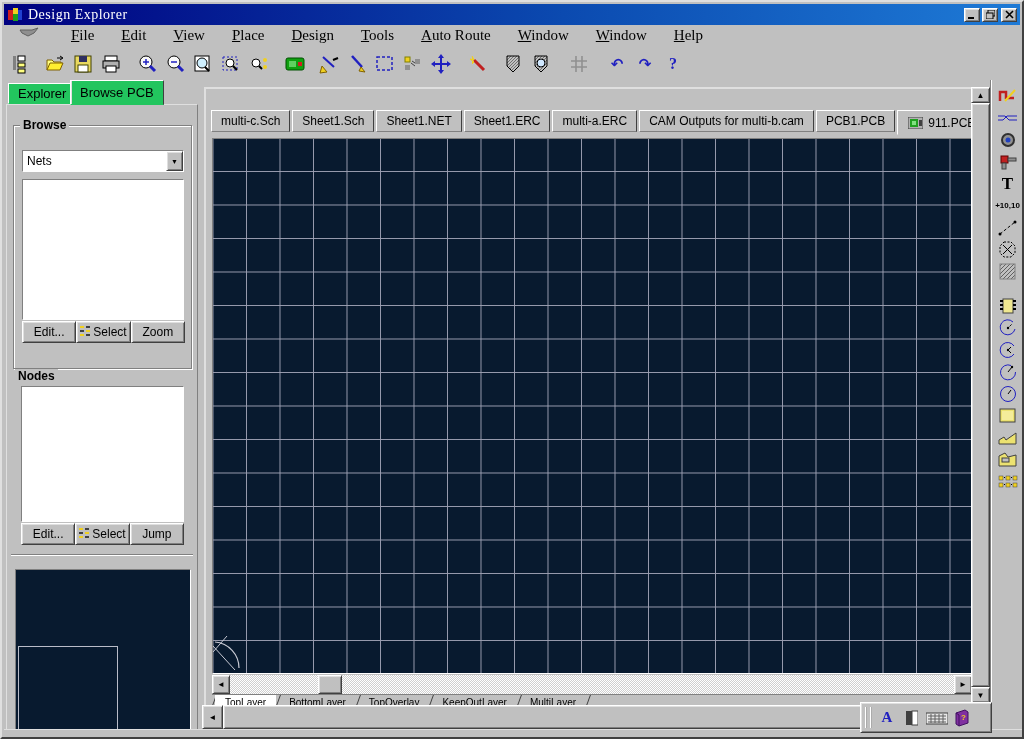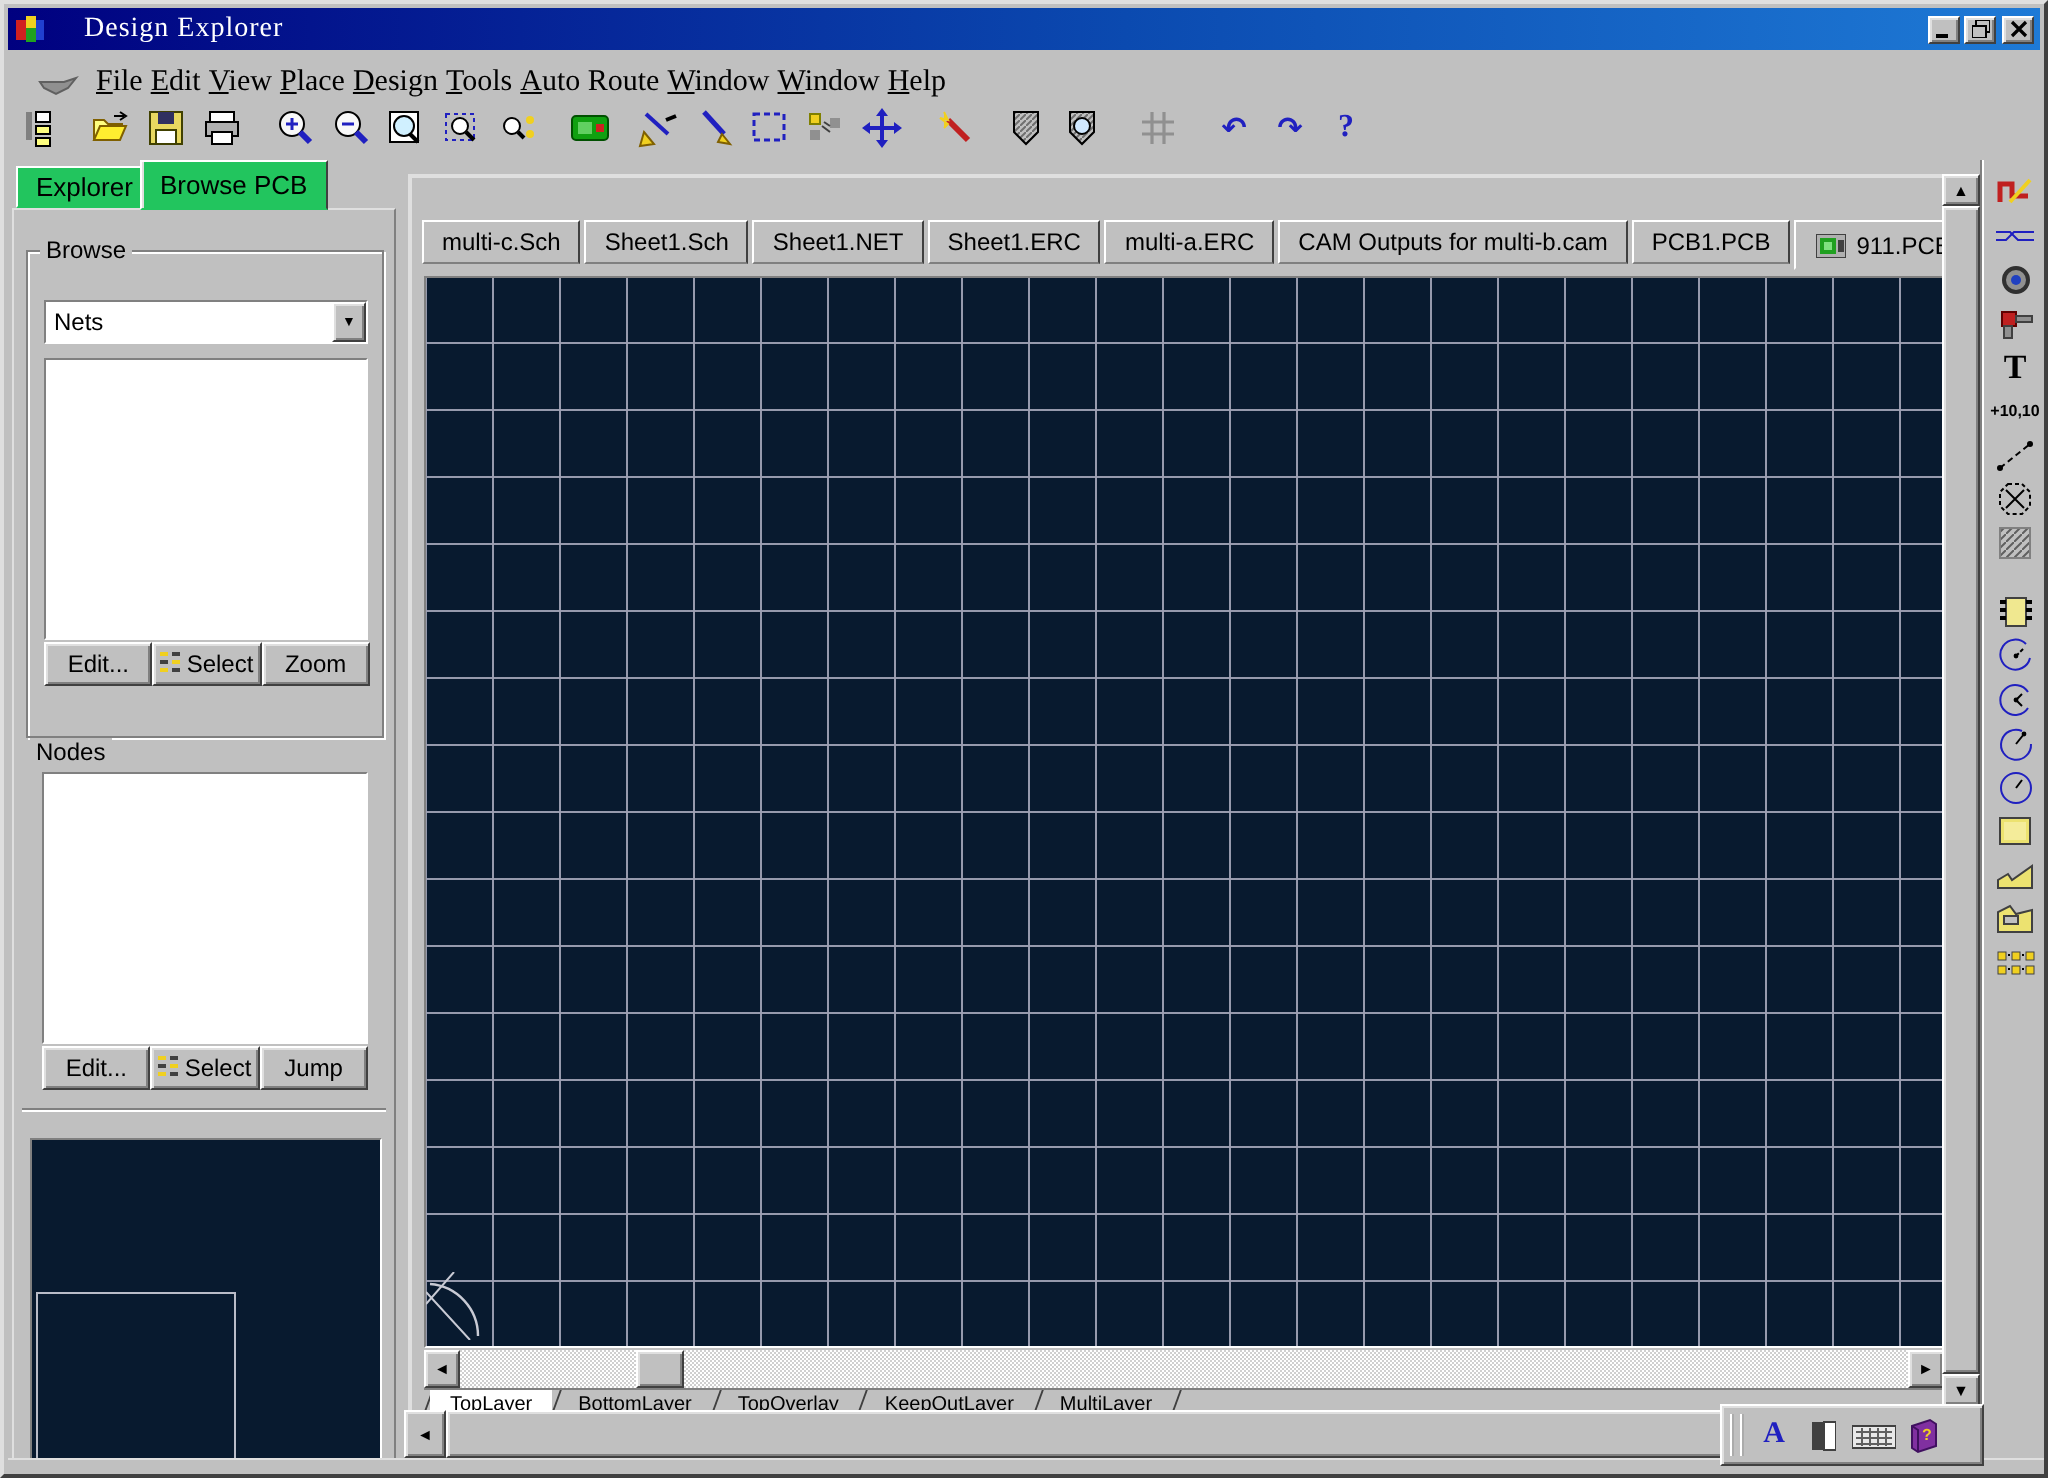--- a/index.html
+++ b/index.html
@@ -17,44 +17,44 @@
   
   .b-out { border:1px solid; border-color:#ffffff #404040 #404040 #ffffff;
            box-shadow: inset 1px 1px 0 #dfdfdf, inset -1px -1px 0 #808080; background:#c0c0c0; }
   .b-in-thin { border:1px solid; border-color:#808080 #ffffff #ffffff #808080; }
   .checker { background-image: conic-gradient(#ffffff 25%, #cfcfcf 0 50%, #ffffff 0 75%, #cfcfcf 0); background-size:2px 2px; }
 
   
   #titlebar { left:2px; top:2px; width:1016px; height:21px;
     background:linear-gradient(90deg,#000080 0%,#0b4ab0 55%,#1e7ad6 100%);
     display:flex; align-items:center; padding:0 3px; }
-  #titlebar .title { color:#fff; font-size:14px; margin-left:19px; letter-spacing:.5px; }
+  #titlebar .title { color:#fff; font-size:14px; margin-left:5px; letter-spacing:.5px; }
   .winbtn { width:16px; height:14px; margin-left:2px; display:flex; align-items:center; justify-content:center; }
 
   
-  #menubar { left:2px; top:25px; width:986px; height:23px; display:flex; align-items:flex-end; gap:4px; padding-left:14px; }
+  #menubar { left:2px; top:25px; width:986px; height:23px; display:flex; align-items:flex-start; gap:27px; padding-left:14px; }
   .menu-item { display:inline-block; font-size:15px; cursor:default; }
   .menu-item::first-letter { text-decoration:underline; }
   #menu-arrow { width:26px; height:12px; }
 
   
   #toolbar { left:2px; top:48px; width:986px; height:28px; display:flex; align-items:center; padding-left:6px; }
   .tool { width:22px; height:22px; display:flex; align-items:center; justify-content:center; flex:none; }
   .gap6{margin-left:6px}.gap12{margin-left:12px}.gap14{margin-left:14px}.gap16{margin-left:16px}
 
   
   #sidebar { left:4px; top:78px; width:194px; height:650px; }
   .side-tab { height:22px; padding:0 9px; display:flex; align-items:center; font-size:13px;
     background:#22c55e; border:1px solid; border-color:#fff #404040 transparent #fff; }
   #side-tab-explorer { position:absolute; left:2px; top:3px; height:21px; }
   #side-tab-browsepcb { position:absolute; left:64px; top:0px; height:25px; z-index:2;
     box-shadow: inset 1px 0 0 #dfdfdf; }
   #side-body { position:absolute; left:0; top:24px; width:192px; height:626px;
     border:1px solid; border-color:#dfdfdf #808080 #808080 #dfdfdf; background:#c0c0c0; }
-  .grouplabel { position:absolute; font-size:12px; background:#c0c0c0; padding:0 3px; }
+  .grouplabel { position:absolute; font-size:12px; background:#c0c0c0; padding:0 3px;font-weight:bold; }
   #browse-group { position:absolute; left:6px; top:20px; width:179px; height:244px;
      border:1px solid #808080; box-shadow:1px 1px 0 #fff, inset 1px 1px 0 #fff; }
   .combo { position:absolute; left:8px; top:24px; width:162px; height:22px; background:#fff; display:flex; }
   .combo-text { flex:1; font-size:12px; padding:3px 0 0 4px; }
   .combo-btn { width:17px; height:100%; display:flex; align-items:center; justify-content:center; font-size:7px; }
   .listbox { position:absolute; background:#fff; }
   .btnrow { position:absolute; display:flex; }
   .pbtn { flex:1; height:22px; display:flex; align-items:center; justify-content:center;
           font-size:12px; overflow:hidden; white-space:nowrap; }
   .pbtn .bicon { margin-right:3px; flex:none; }

